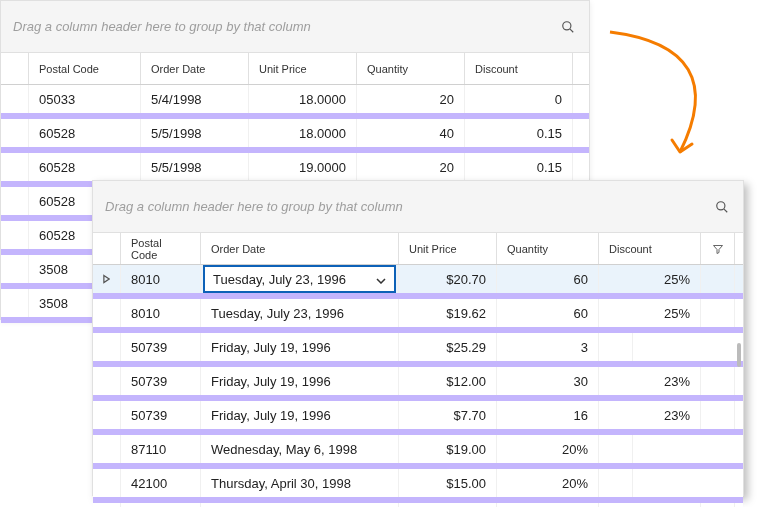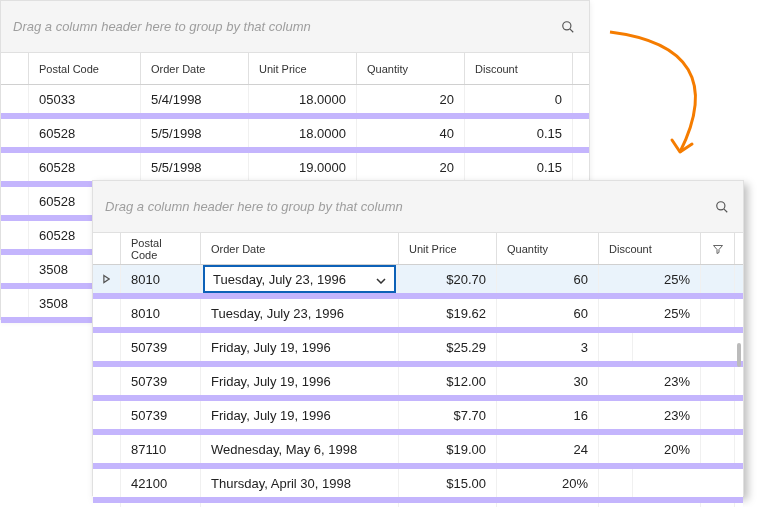--- a/index.html
+++ b/index.html
@@ -297,21 +297,20 @@
         <div class="cell f-c2 num">$7.70</div>
         <div class="cell f-c3 num">16</div>
         <div class="cell f-c4 num">23%</div>
         <div class="cell f-filt"></div>
       </div>
       <div class="bodyrow">
         <div class="cell f-ind rowpointer"></div>
         <div class="cell f-c0">87110</div>
         <div class="cell f-c1">Wednesday, May 6, 1998</div>
         <div class="cell f-c2 num">$19.00</div>
-        <div class="cell f-c3 num">24</div>
         <div class="cell f-c4 num">20%</div>
         <div class="cell f-filt"></div>
       </div>
       <div class="bodyrow">
         <div class="cell f-ind rowpointer"></div>
         <div class="cell f-c0">42100</div>
         <div class="cell f-c1">Thursday, April 30, 1998</div>
         <div class="cell f-c2 num">$15.00</div>
         <div class="cell f-c4 num">20%</div>
         <div class="cell f-filt"></div>

